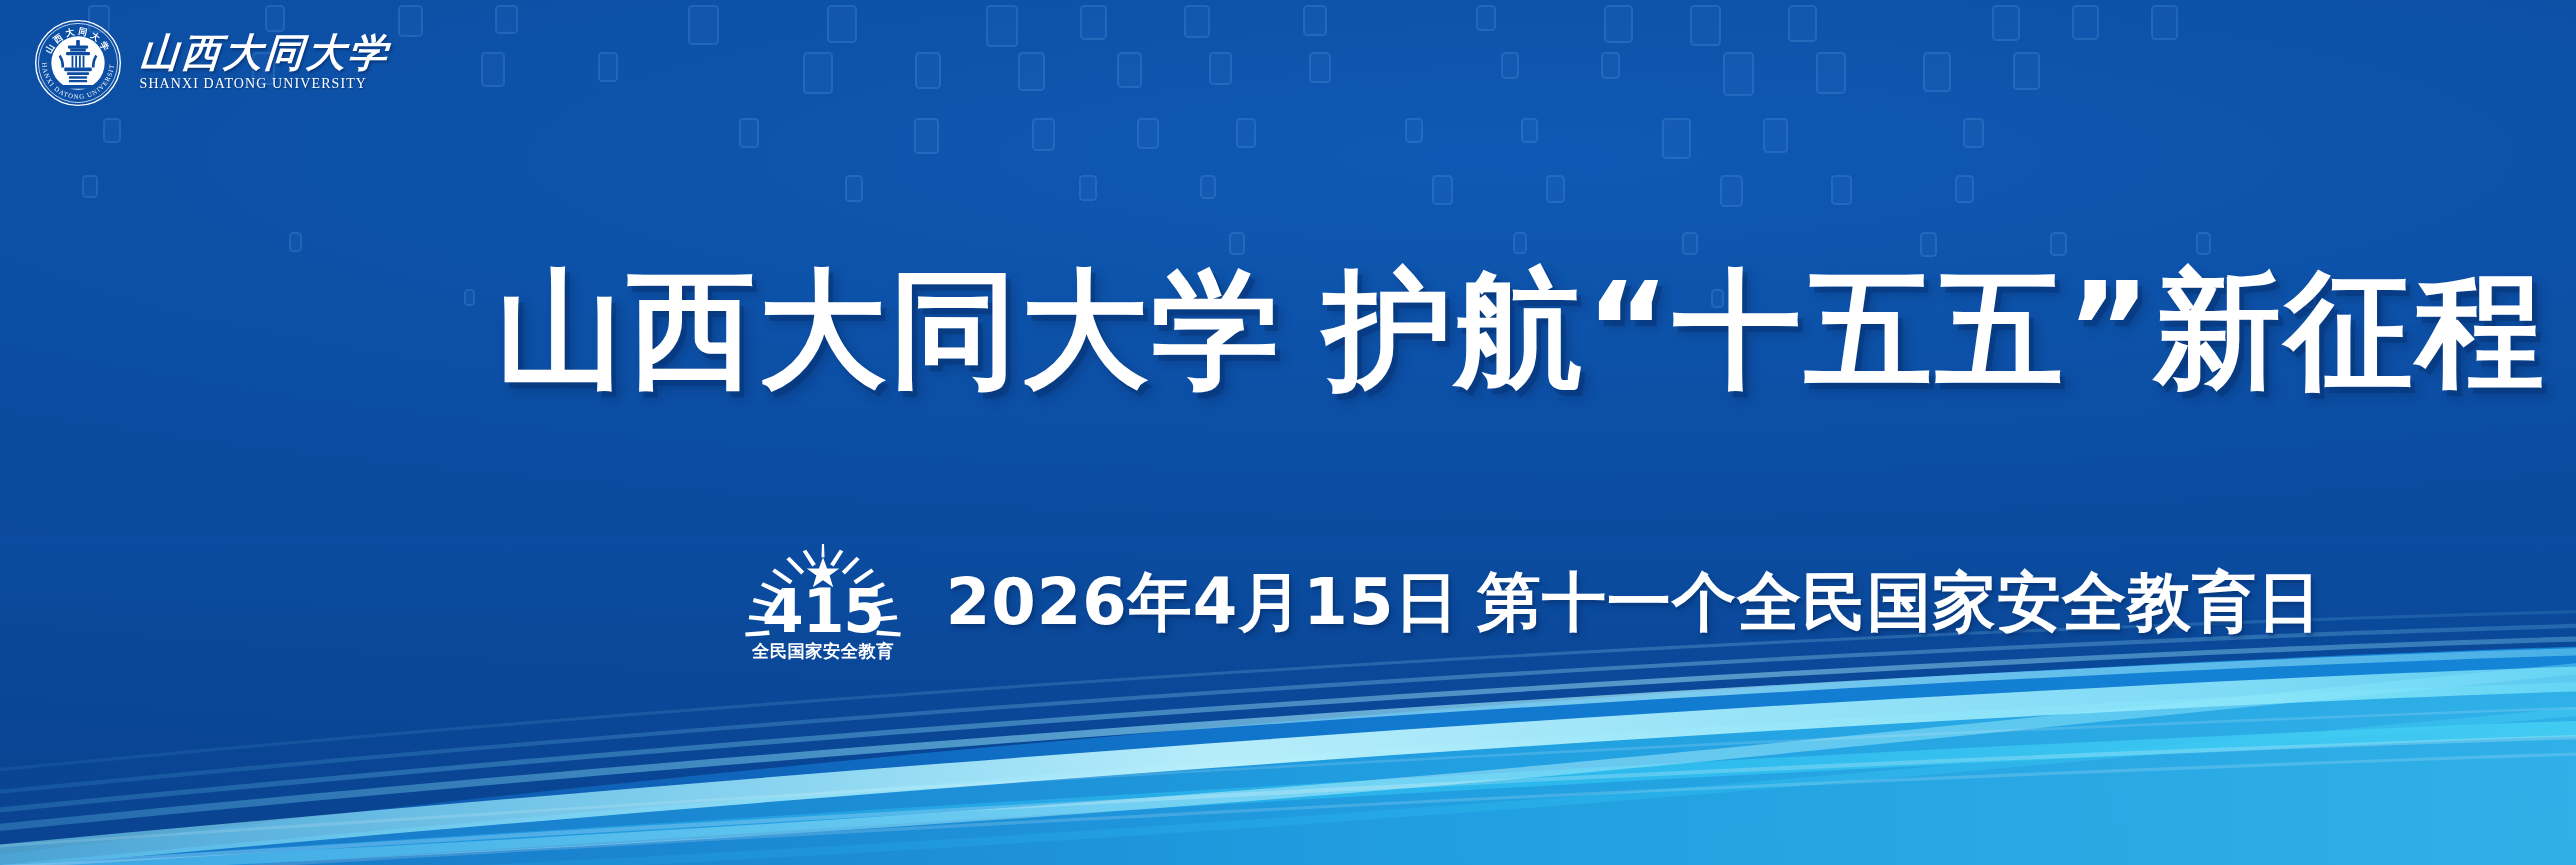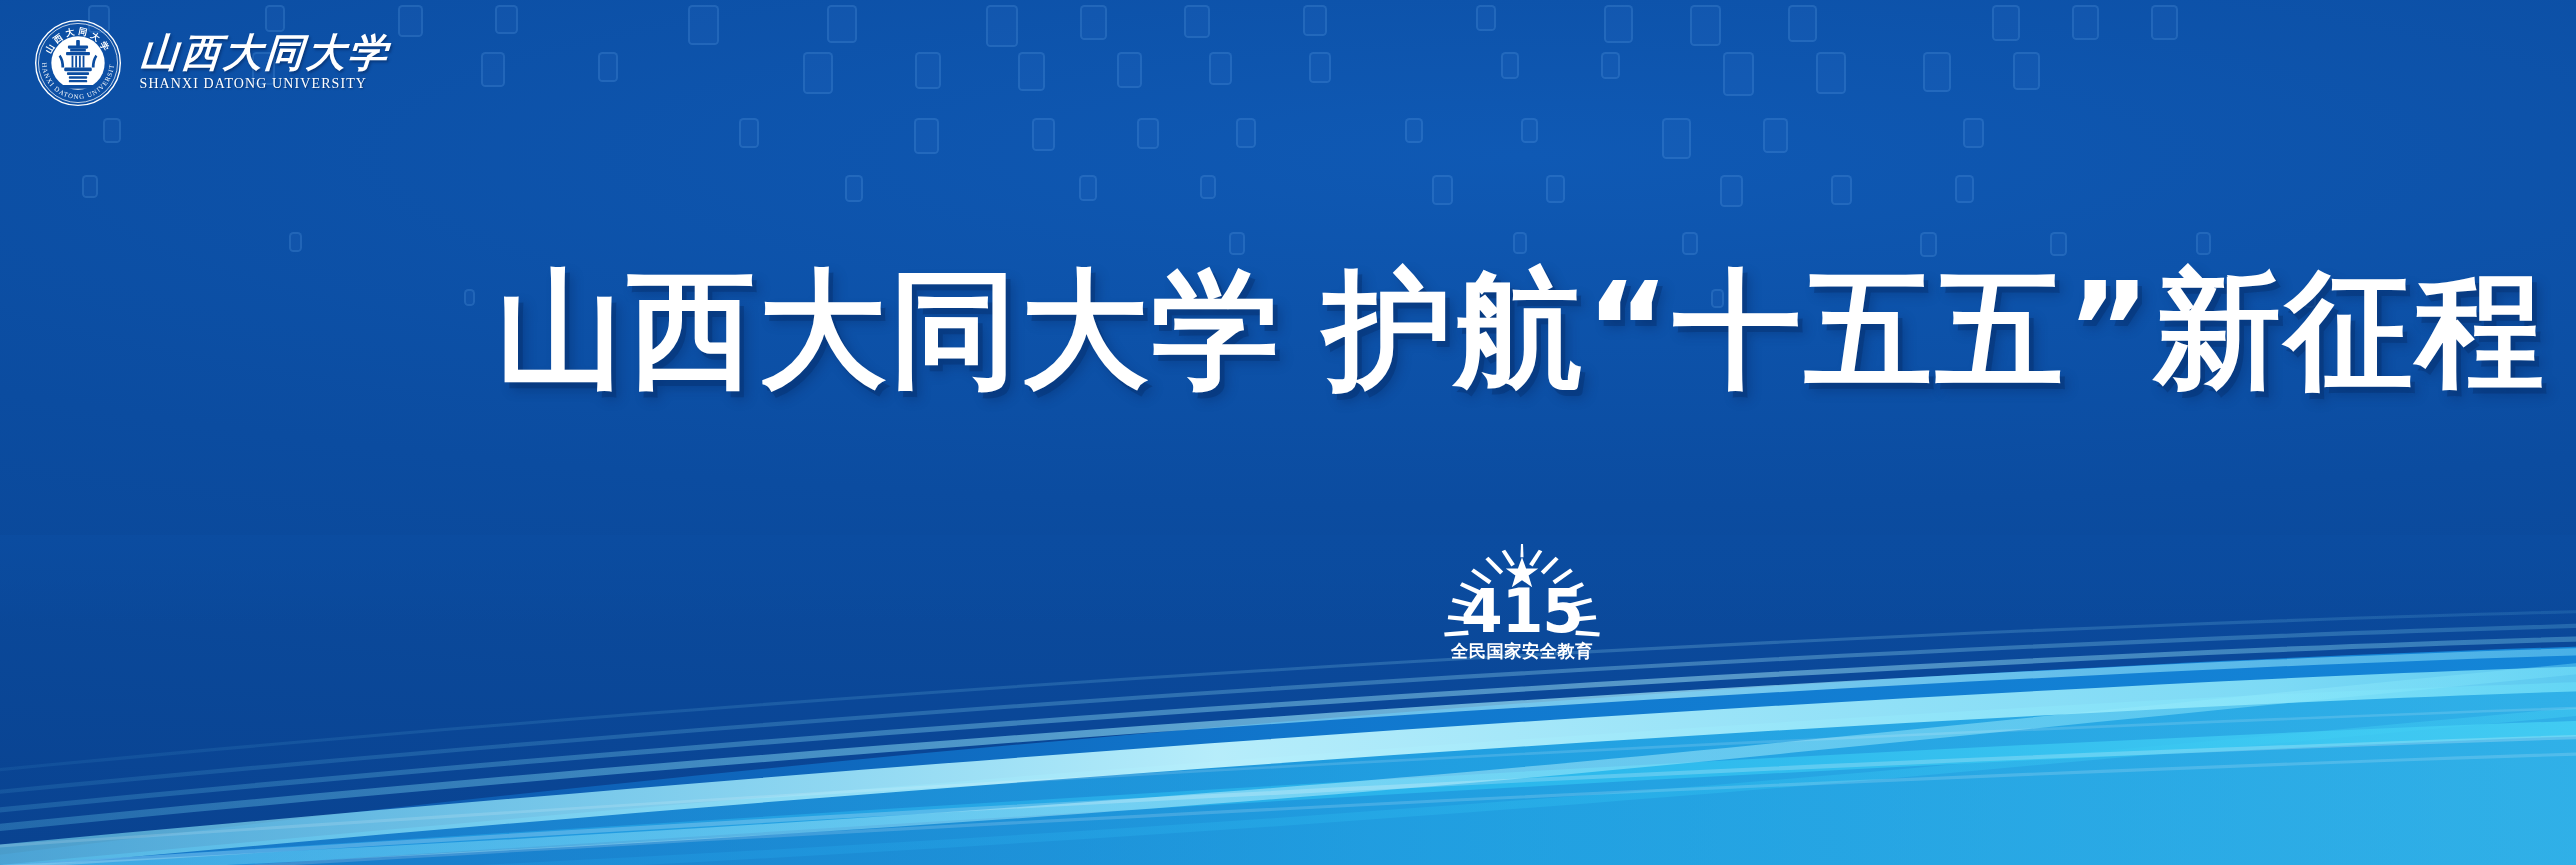--- a/index.html
+++ b/index.html
@@ -366,16 +366,19 @@
             <polygon points="352,186 353,178 306,174 305,183"></polygon>
           </g>
         </g>
 
         <text x="200" y="178" text-anchor="middle" font-family="DejaVu Sans, sans-serif" font-size="118" font-weight="700" fill="#ffffff" letter-spacing="-2">415</text>
 
         <text x="200" y="226" text-anchor="middle" font-family="DejaVu Sans, sans-serif" font-size="34" font-weight="700" fill="#ffffff" letter-spacing="1">全民国家安全教育</text>
       </svg>
     </div>
 
+    <div class="subtitle">
+      <span>2026年4月15日</span><span class="sgap"></span><span>第十一个全民国家安全教育日</span>
+    </div>
   </div>
 
 </div>
 
 
 </body></html>

